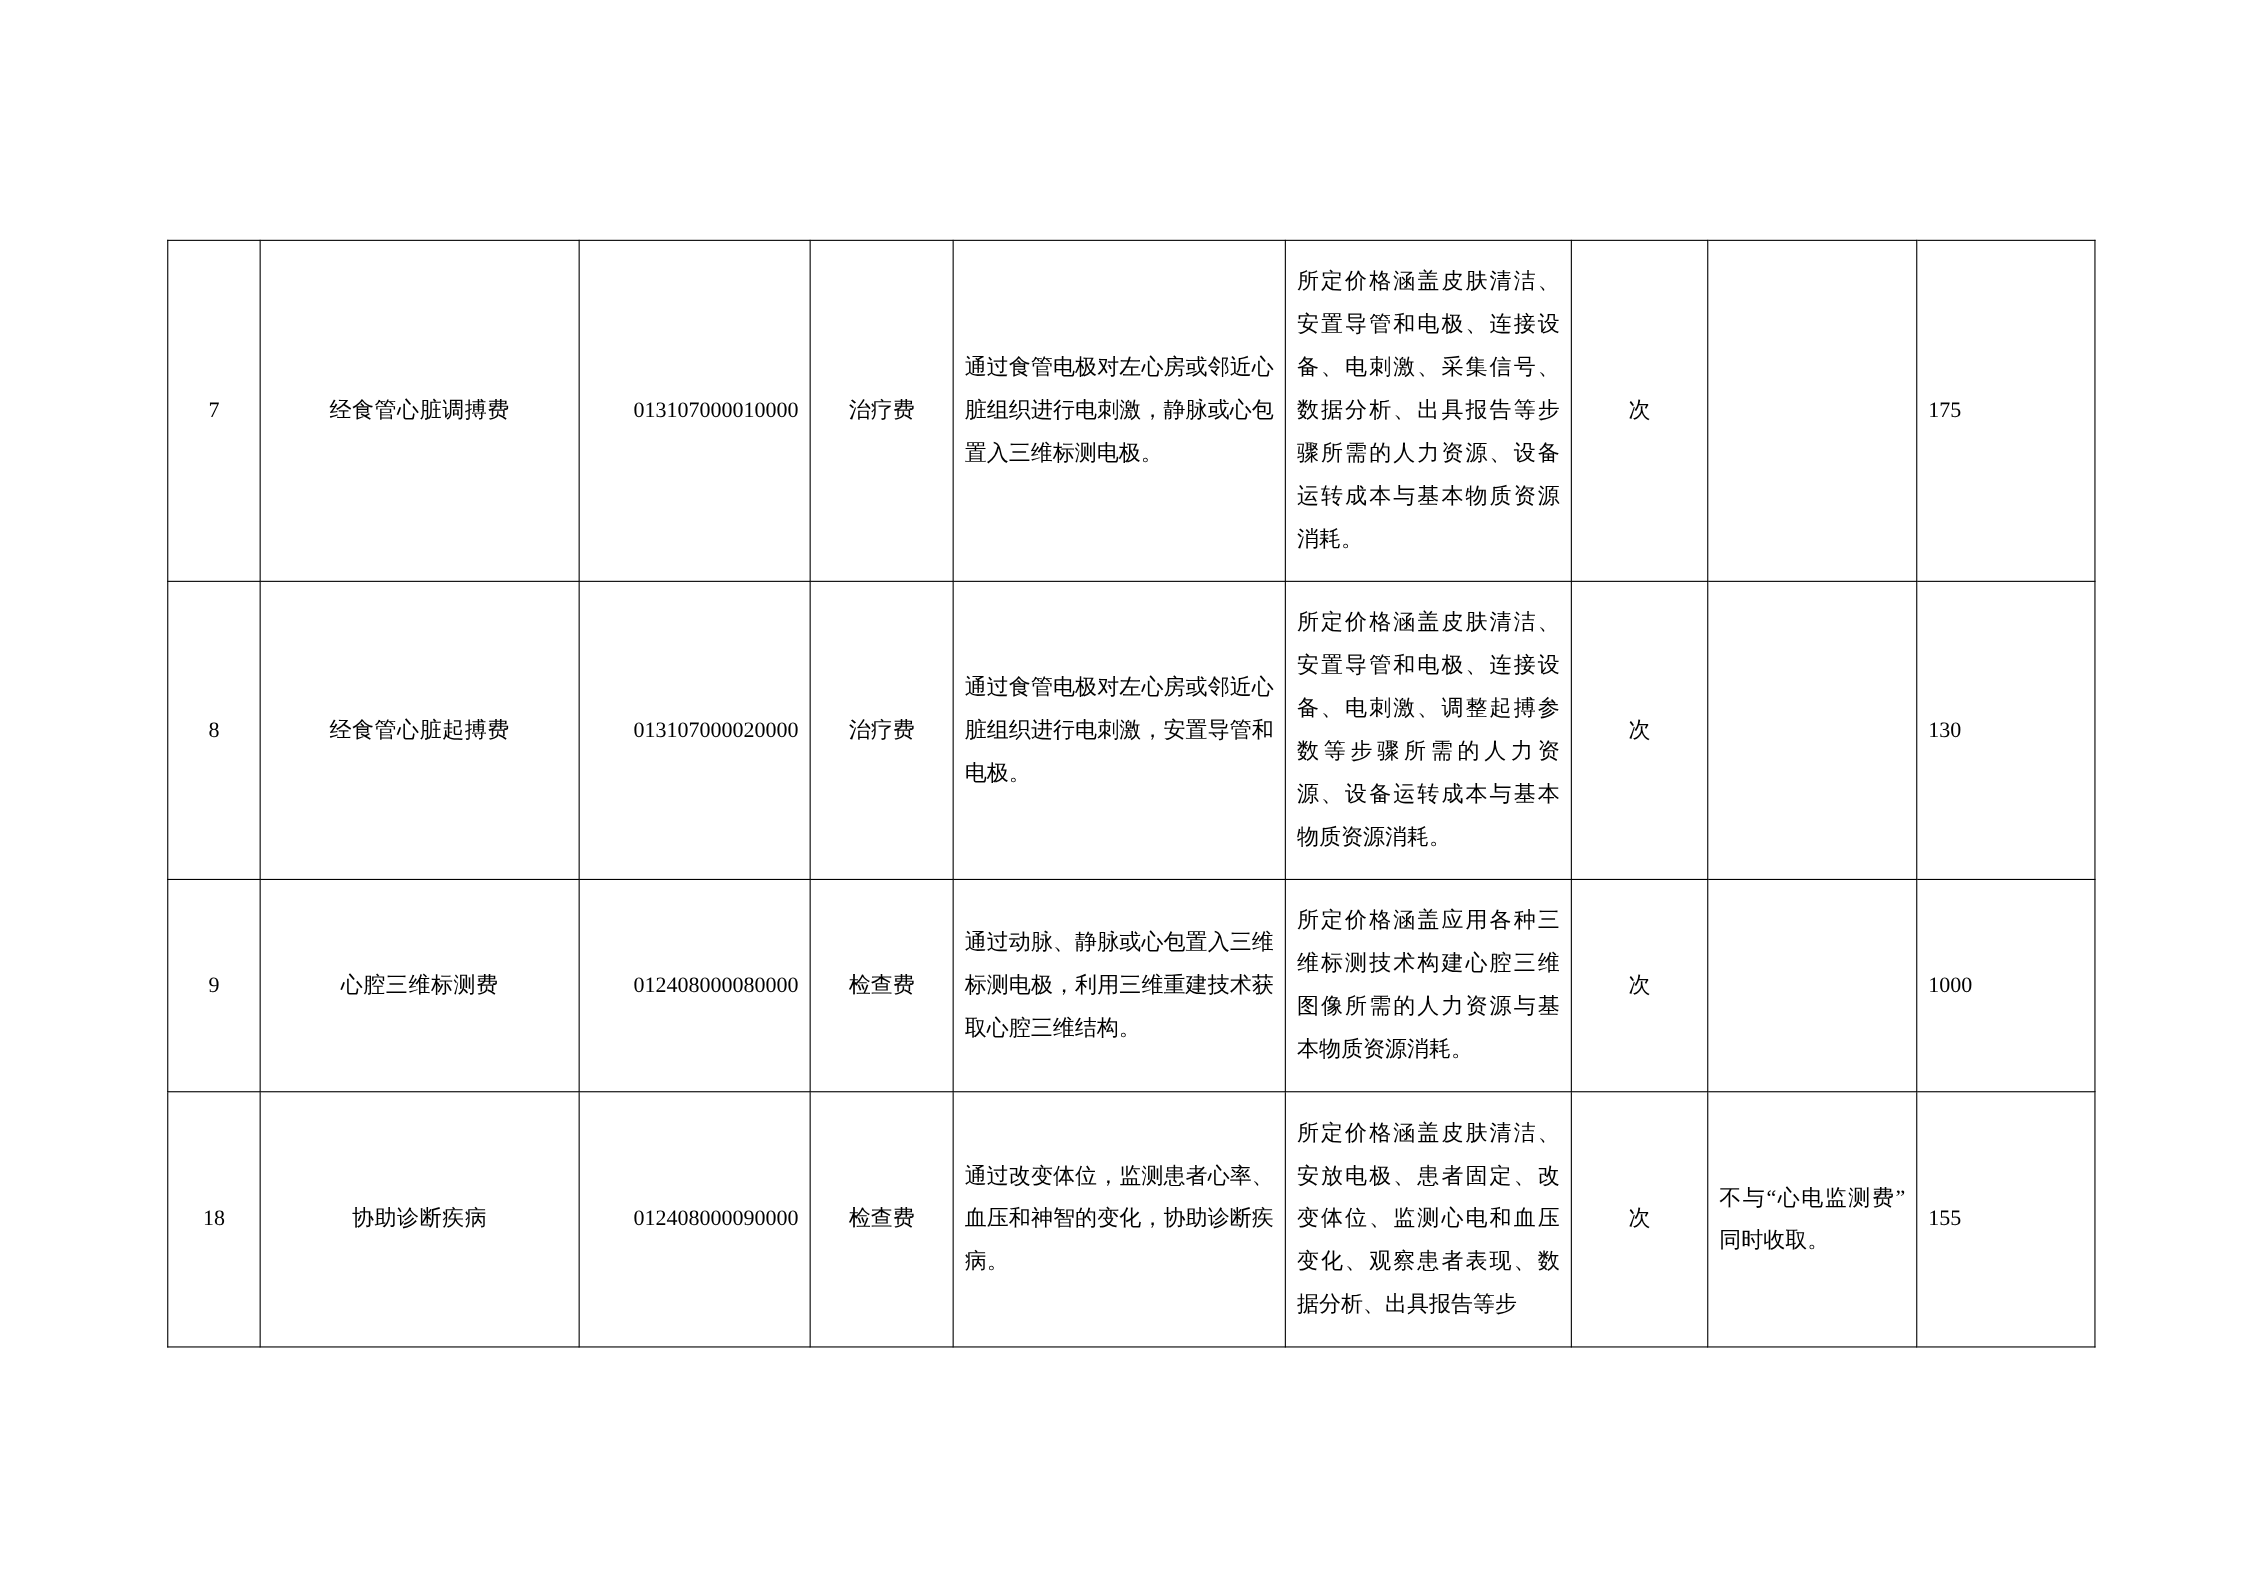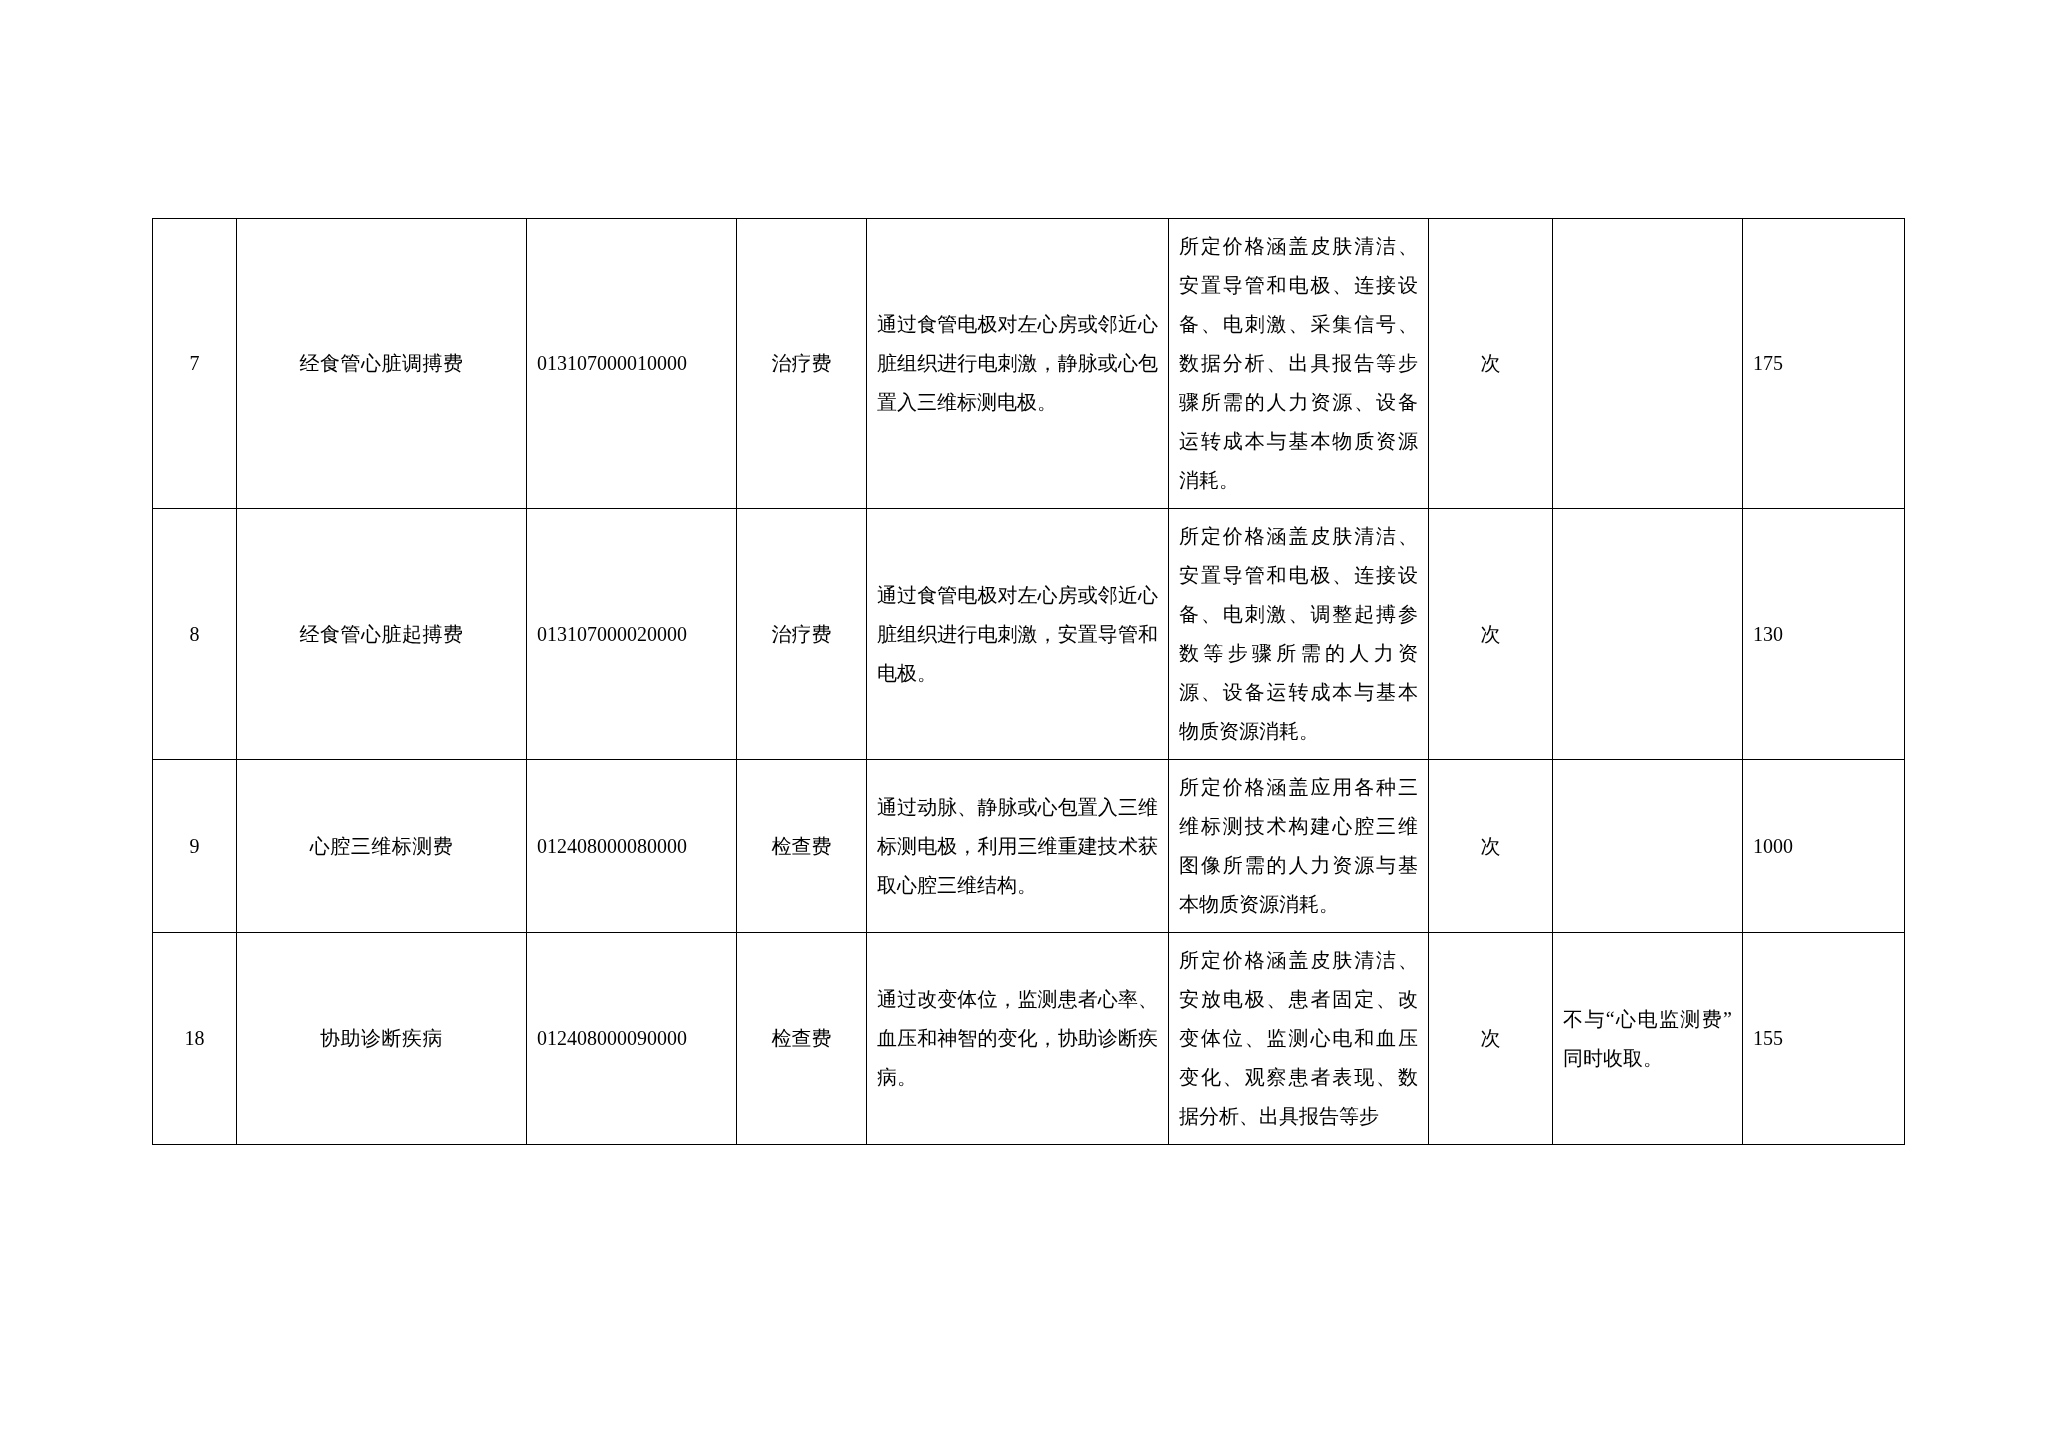--- a/index.html
+++ b/index.html
@@ -30,38 +30,38 @@
     width: 1752px;
   }
   table.price-table {
     border-collapse: collapse;
     width: 1752px;
     table-layout: fixed;
   }
   table.price-table td {
     border: 1.6px solid #000;
     vertical-align: middle;
-    padding: 8px 10px;
+    padding: 18px 10px;
     font-size: 20px;
     line-height: 1.95;
     font-family: "Liberation Serif", "DejaVu Serif", serif;
   }
   
   col.c-no     { width: 84px; }
   col.c-name   { width: 290px; }
   col.c-code   { width: 210px; }
   col.c-type   { width: 130px; }
   col.c-desc   { width: 302px; }
   col.c-content{ width: 260px; }
   col.c-unit   { width: 124px; }
   col.c-note   { width: 190px; }
   col.c-price  { width: 162px; }
   .cell-no { text-align: center; font-size: 20px; }
   .cell-name { text-align: center; font-size: 20px; letter-spacing: 0.5px; }
-  .cell-code { text-align: left; font-size: 20px; }
+  .cell-code { text-align: right; font-size: 20px; }
   .cell-type { text-align: center; font-size: 20px; }
   .cell-unit { text-align: center; font-size: 20px; }
   .cell-price { text-align: left; font-size: 20px; }
   .cell-desc {
     text-align: justify;
     text-align-last: left;
     font-size: 20px;
     line-height: 2.0;
     padding-left: 14px;
     padding-right: 12px;

